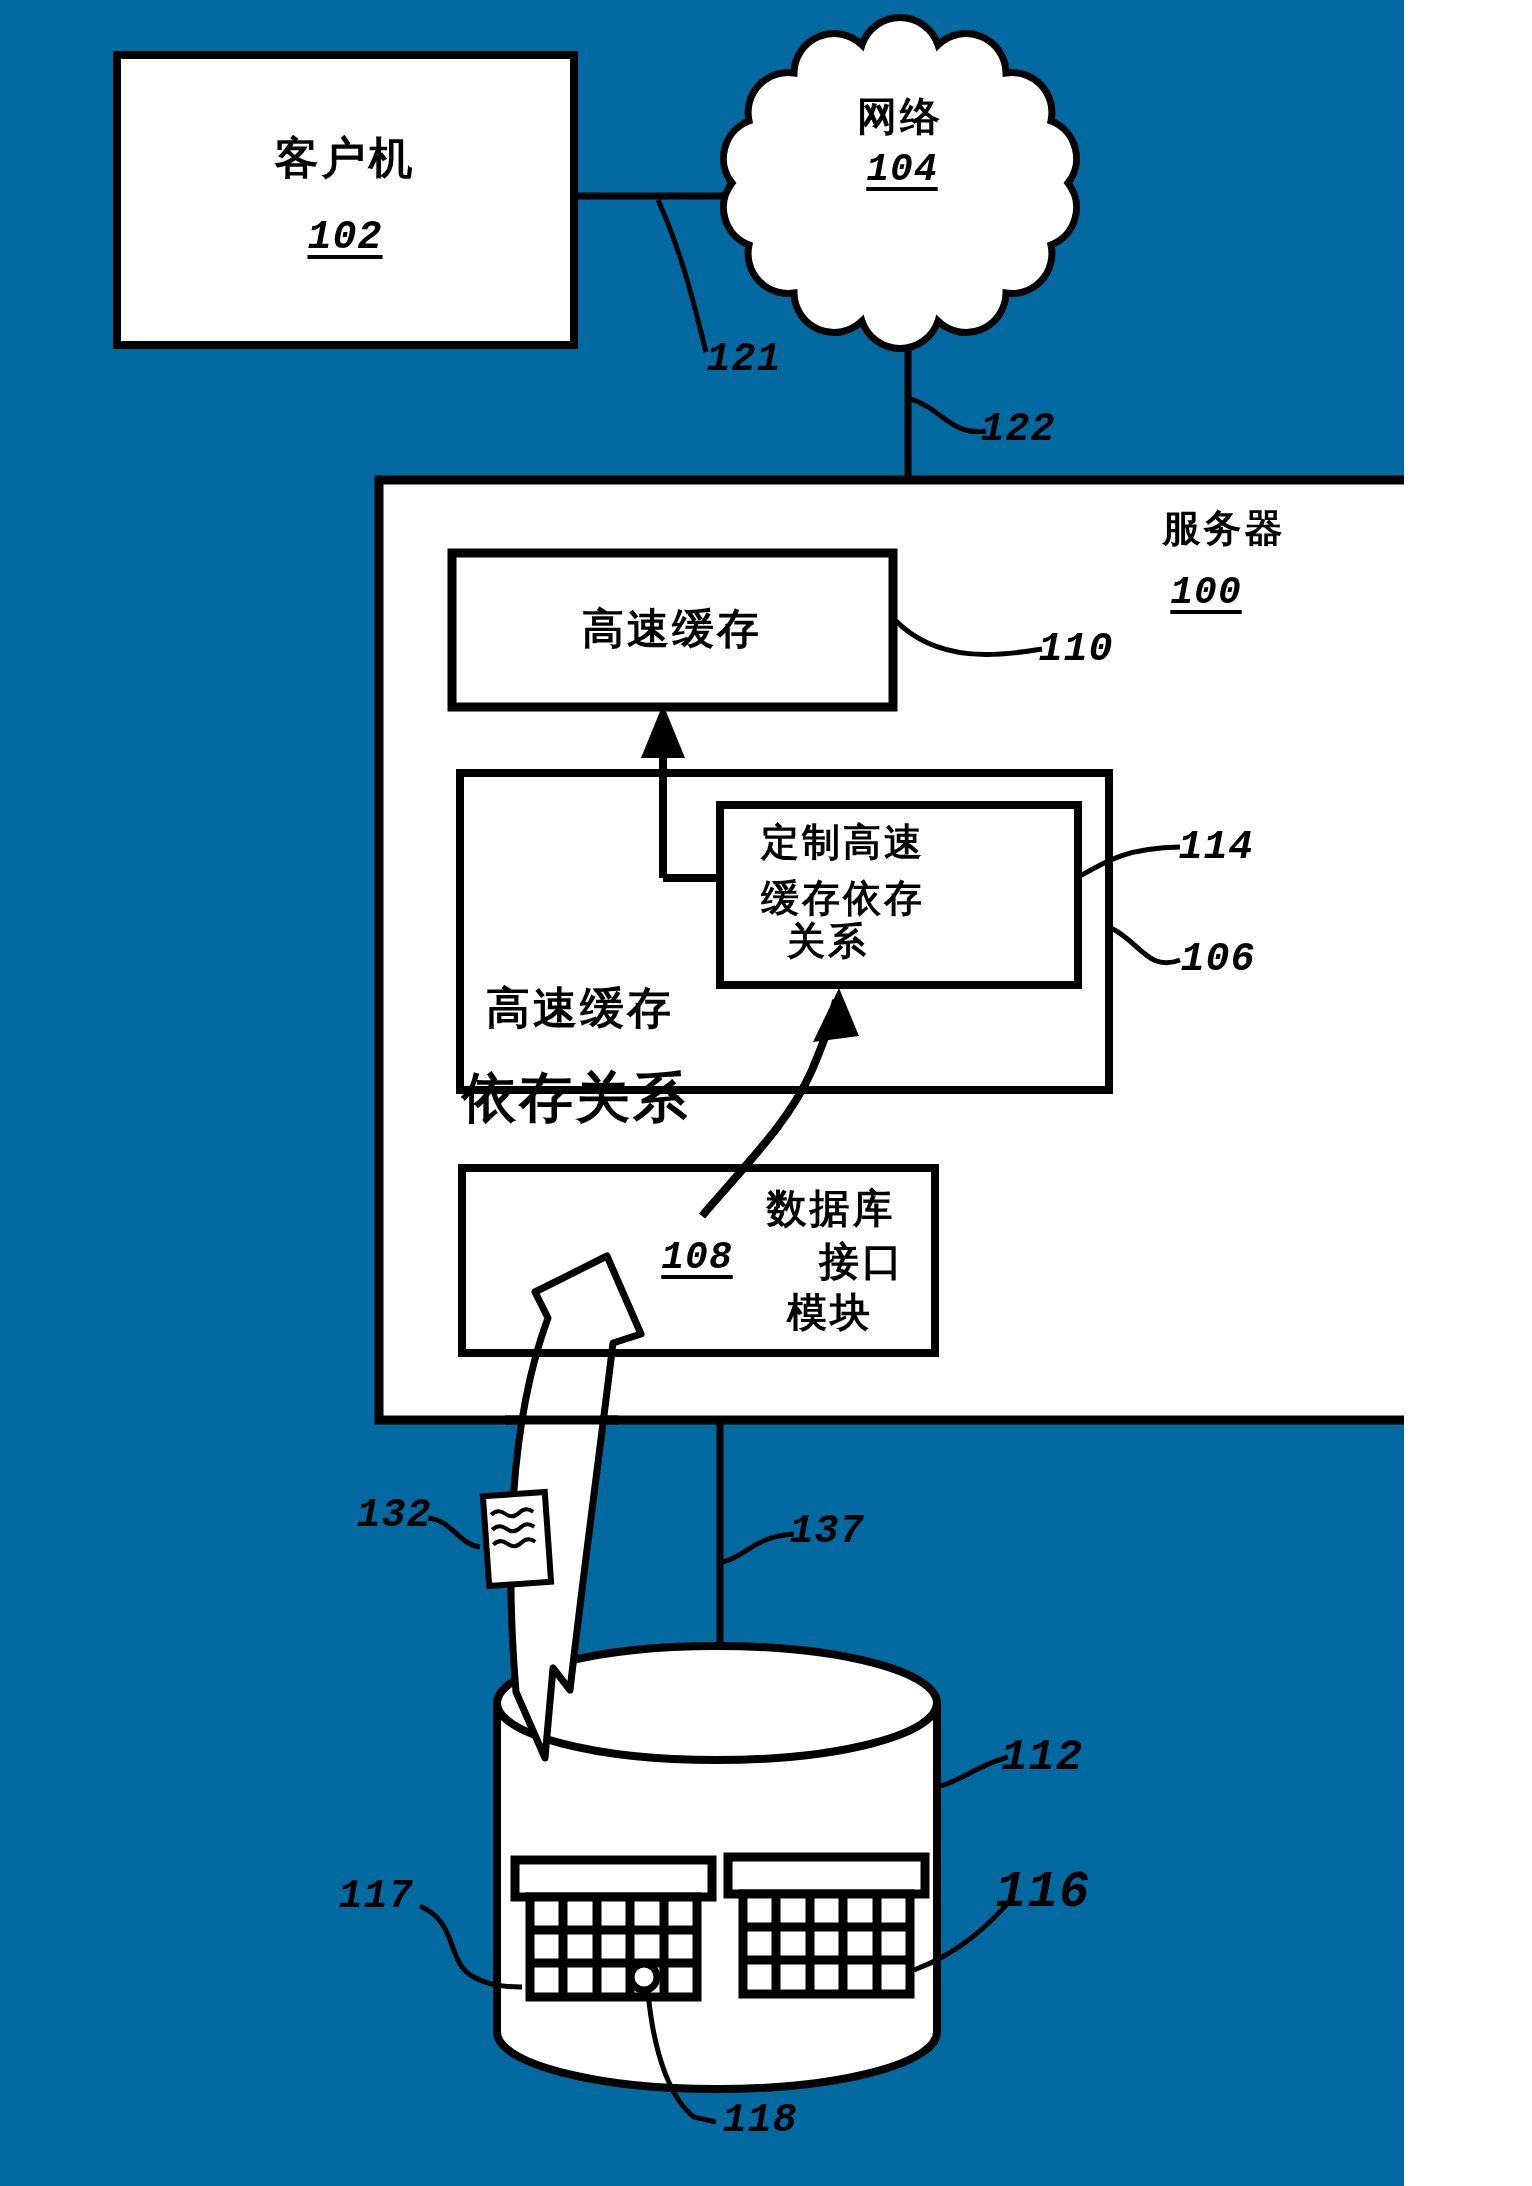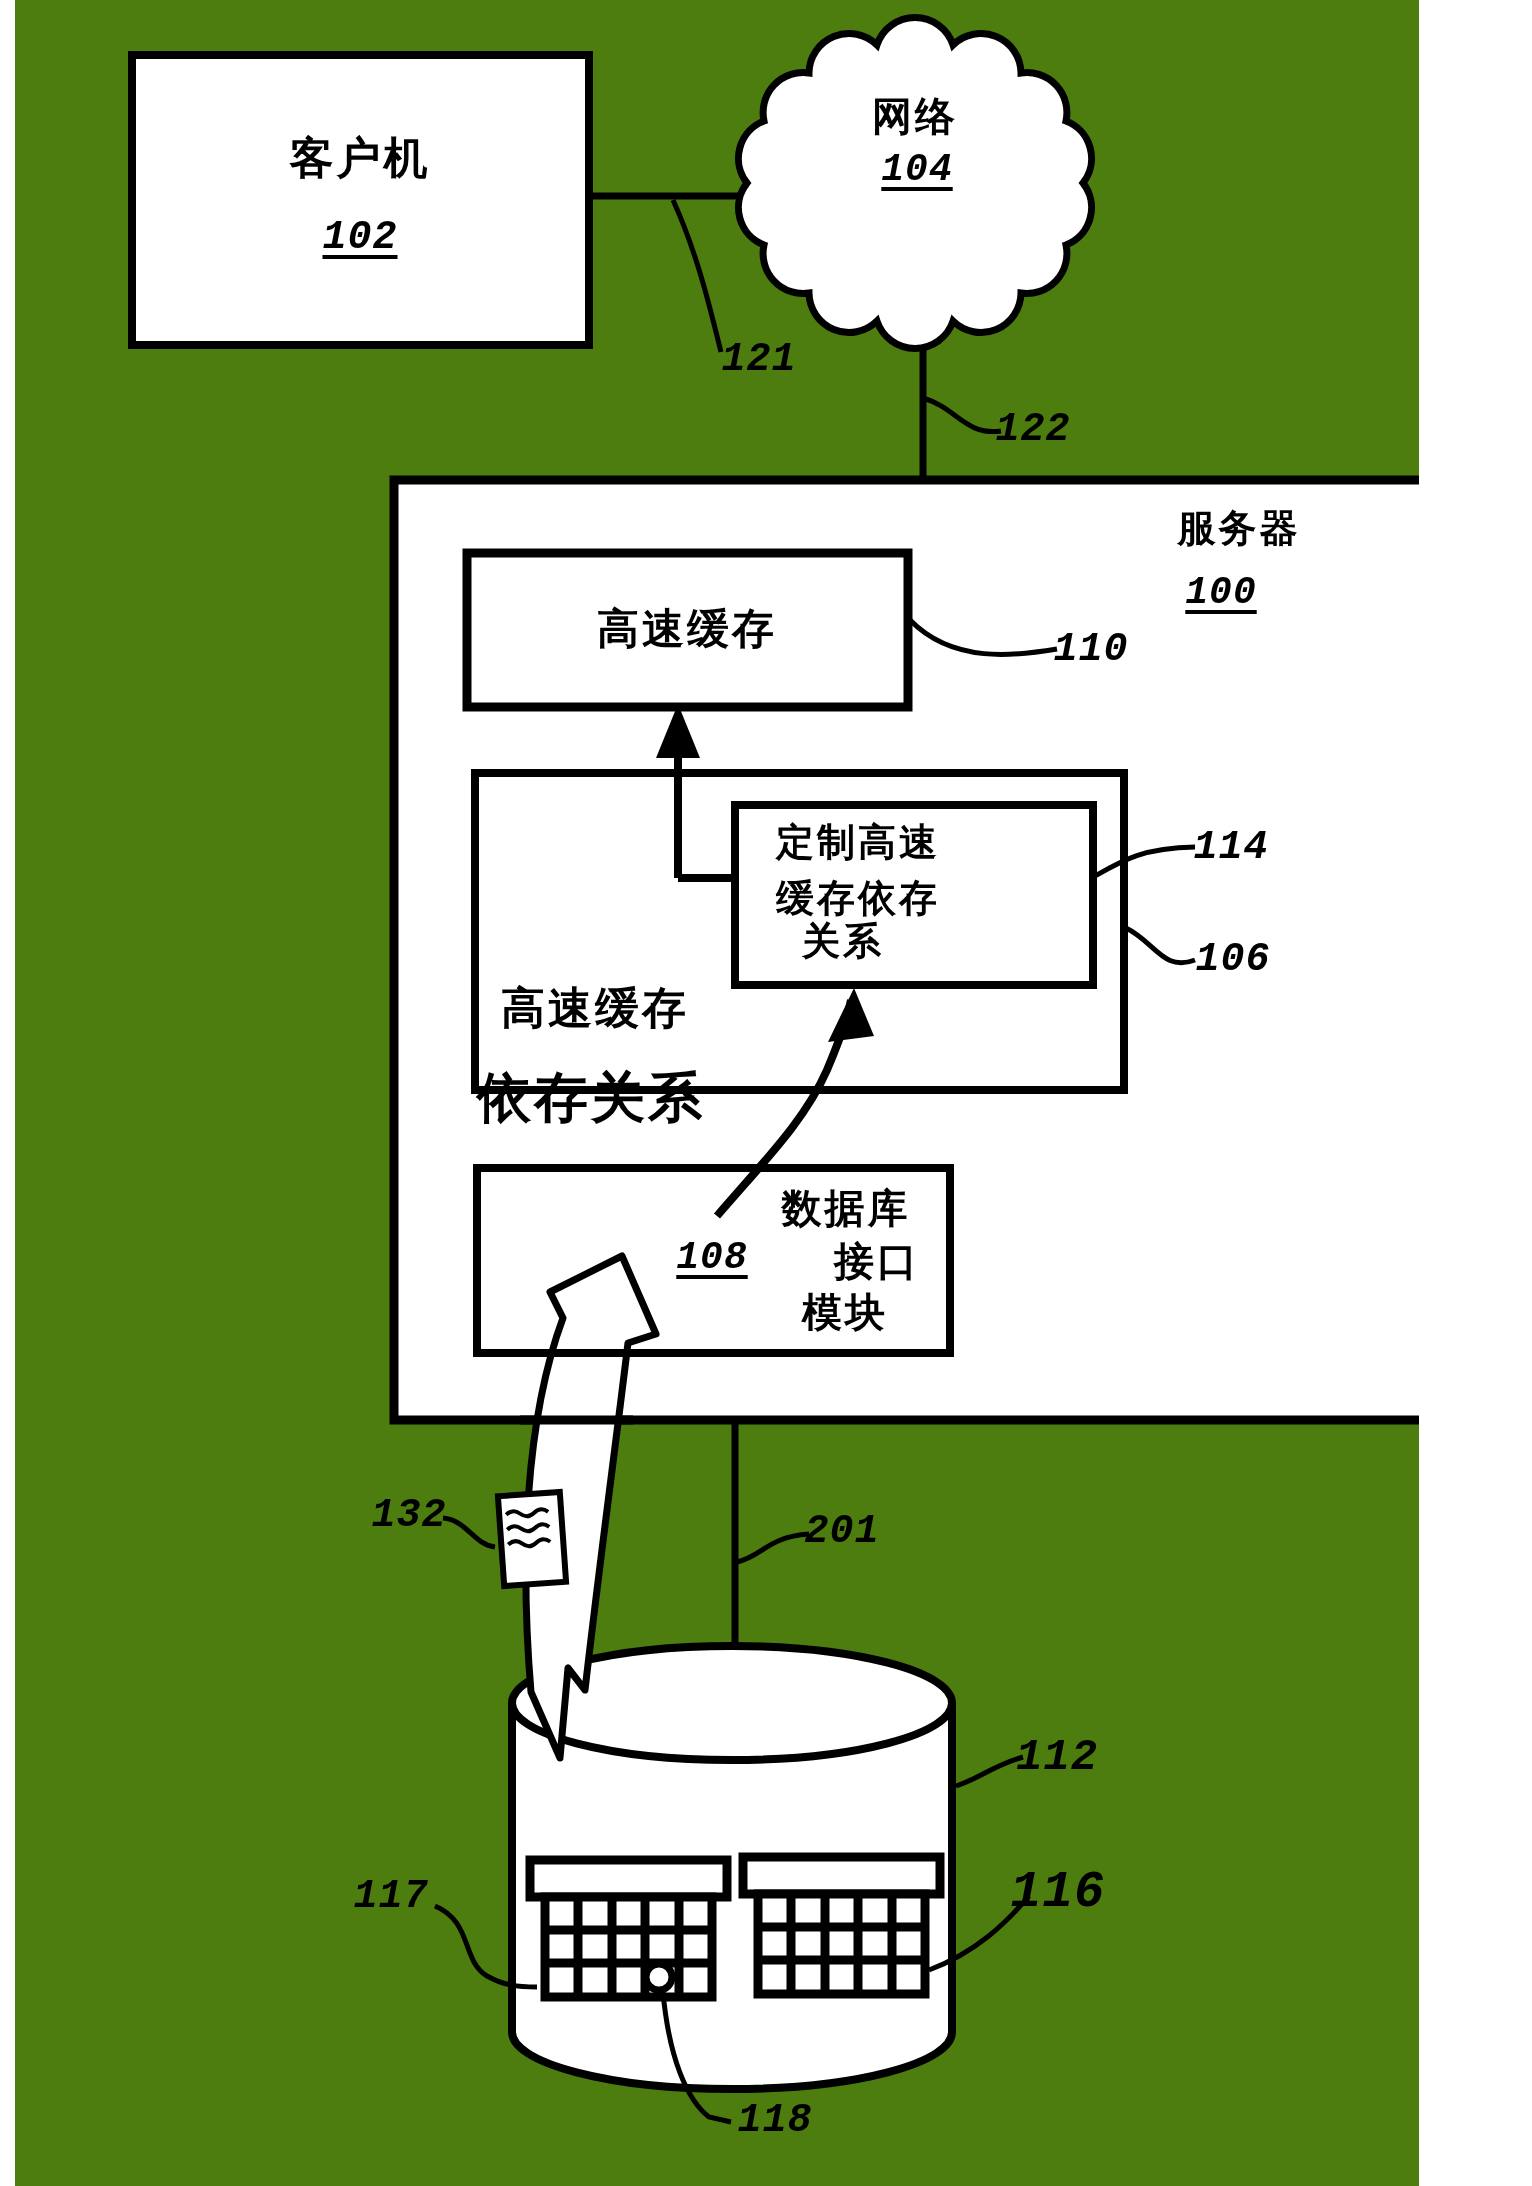--- a/index.html
+++ b/index.html
@@ -1,16 +1,16 @@
 <!DOCTYPE html>
 <html><head>
 <meta charset="utf-8">
 <style>
   html,body{margin:0;padding:0;background:#ffffff;}
-  #figure{position:relative;width:1404px;height:2186px;background:#4d7c0f;overflow:hidden;margin-left:15px;}
+  #figure{position:relative;width:1404px;height:2186px;background:#0369a1;overflow:hidden;}
   #art{position:absolute;left:0;top:0;width:1532px;height:2186px;}
   .lbl{position:absolute;transform:translate(-50%,-50%);white-space:nowrap;color:#000;line-height:1;}
   .cjk{font-family:"Liberation Sans",sans-serif;font-weight:700;letter-spacing:3px;}
   .ref{font-family:Liberation Mono, monospace;font-style:italic;font-weight:700;letter-spacing:1px;}
   .u{text-decoration:underline;text-decoration-thickness:4px;text-underline-offset:7px;}
   svg *{vector-effect:none;}
 </style>
 </head>
 <body>
 
@@ -127,20 +127,20 @@
   <div class="lbl cjk" style="left:828px;top:941px;font-size:38px;">关系</div>
   <div class="lbl ref" style="left:1216px;top:848px;font-size:40px;">114</div>
 
   <div class="lbl cjk" style="left:831px;top:1208px;font-size:40px;text-align:right;">数据库</div>
   <div class="lbl cjk" style="left:862px;top:1261px;font-size:40px;">接口</div>
   <div class="lbl cjk" style="left:830px;top:1312px;font-size:40px;">模块</div>
   <div class="lbl ref u" style="left:697px;top:1258px;font-size:38px;">108</div>
 
   <div class="lbl ref" style="left:744px;top:360px;font-size:40px;">121</div>
   <div class="lbl ref" style="left:1018px;top:430px;font-size:40px;">122</div>
-  <div class="lbl ref" style="left:827px;top:1532px;font-size:40px;">201</div>
+  <div class="lbl ref" style="left:827px;top:1532px;font-size:40px;">137</div>
 
   <div class="lbl ref" style="left:394px;top:1516px;font-size:40px;">132</div>
   <div class="lbl ref" style="left:1042px;top:1757px;font-size:44px;">112</div>
   <div class="lbl ref" style="left:1043px;top:1892px;font-size:51px;text-align:right;">116</div>
   <div class="lbl ref" style="left:376px;top:1897px;font-size:40px;">117</div>
   <div class="lbl ref" style="left:760px;top:2121px;font-size:40px;">118</div>
 </div>
 
 </body></html>

